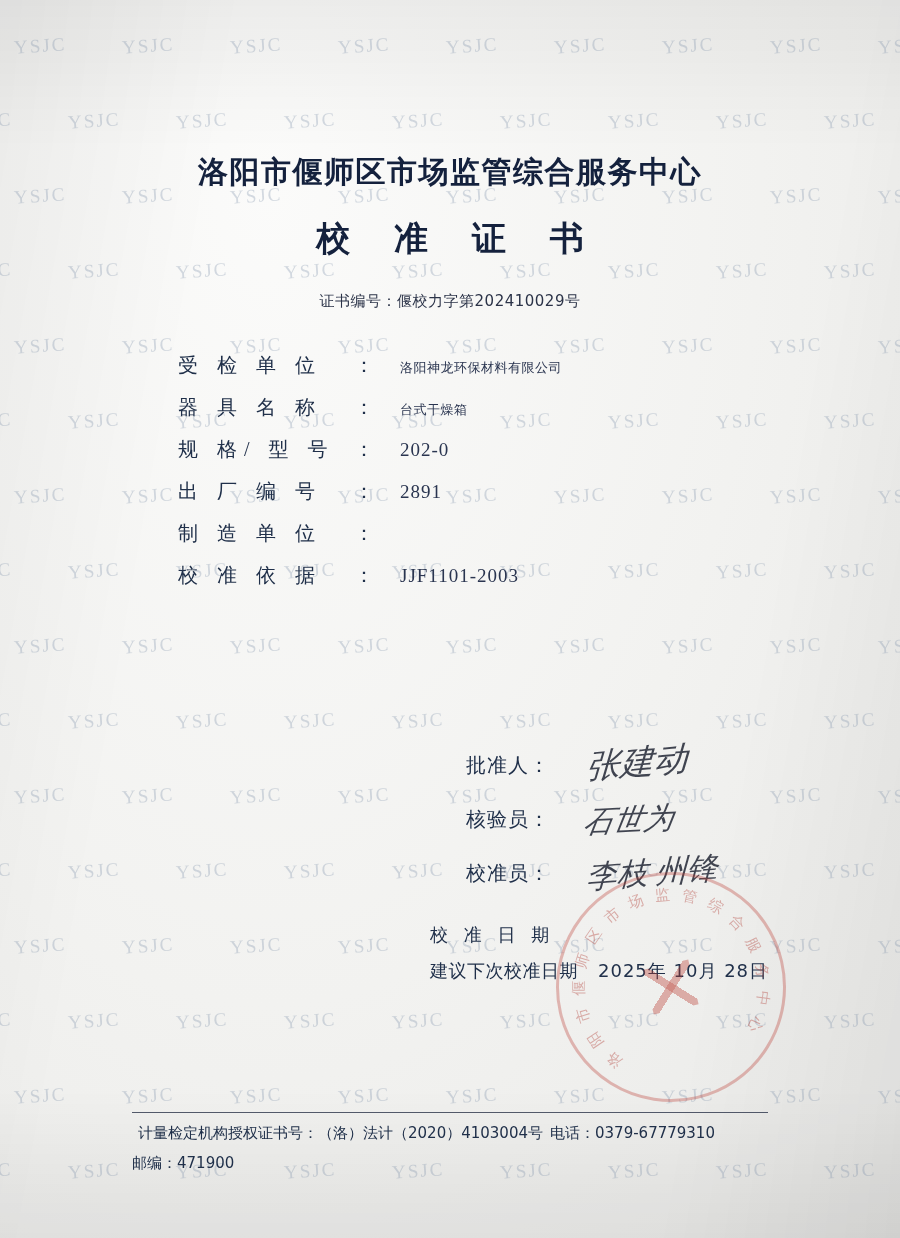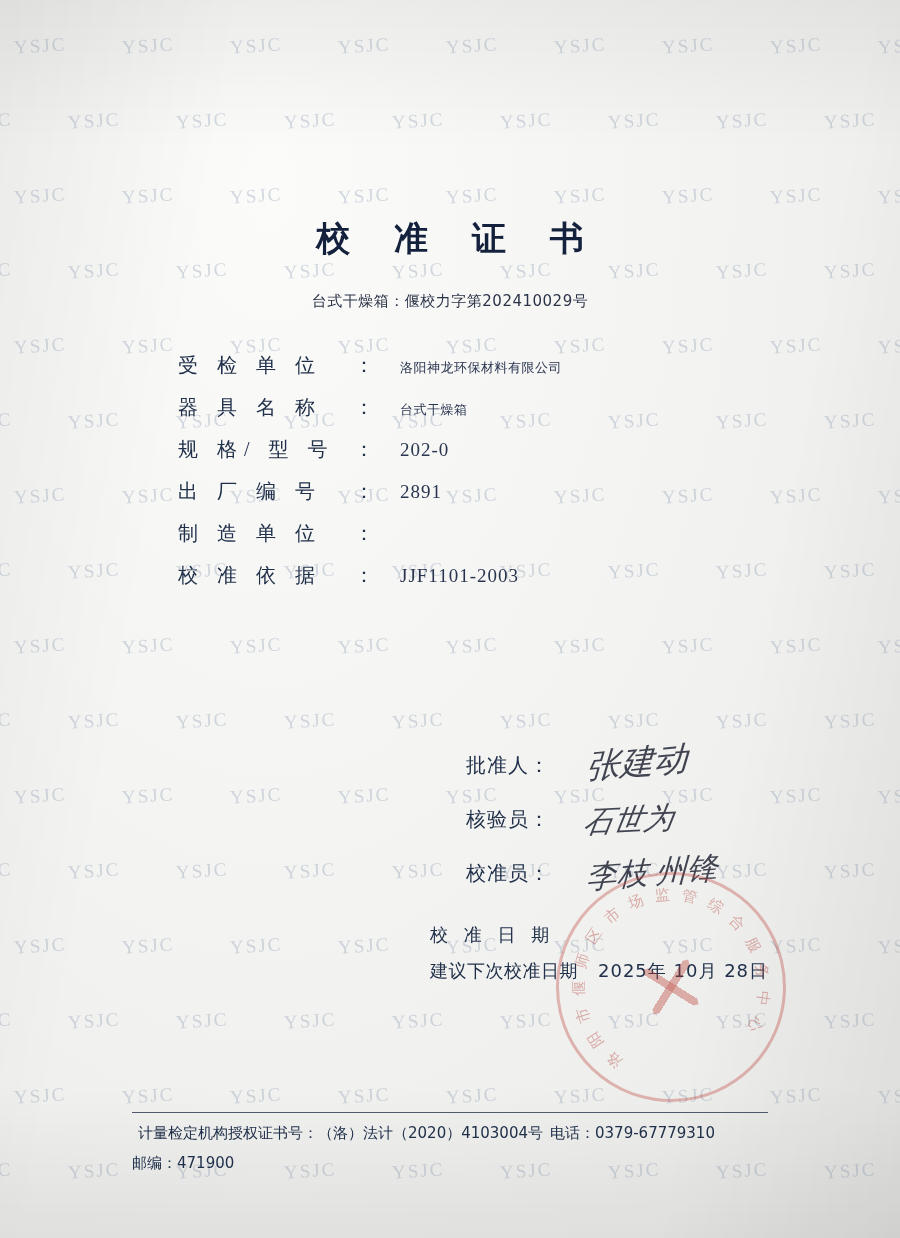--- a/index.html
+++ b/index.html
@@ -420,22 +420,23 @@
       <div class="wm" style="left: 486px; top: 1275px;">YSJC</div>
       <div class="wm" style="left: 594px; top: 1275px;">YSJC</div>
       <div class="wm" style="left: 702px; top: 1275px;">YSJC</div>
       <div class="wm" style="left: 810px; top: 1275px;">YSJC</div>
       <div class="wm" style="left: 918px; top: 1275px;">YSJC</div>
     </div>
   <div class="grain"></div>
 
   <div class="content">
 
+    <div class="org-title">洛阳市偃师区市场监管综合服务中心</div>
     <div class="doc-title">校 准 证 书</div>
-    <div class="cert-no">台式干燥箱：偃校力字第202410029号</div>
+    <div class="cert-no">证书编号：偃校力字第202410029号</div>
 
     <div class="fields">
 
       <div class="field-row">
         <div class="field-label">
           <span class="lbl-text">受 检 单 位</span>
             <span class="colon">：</span>
         </div>
         <div class="field-value">洛阳神龙环保材料有限公司</div>
       </div>

